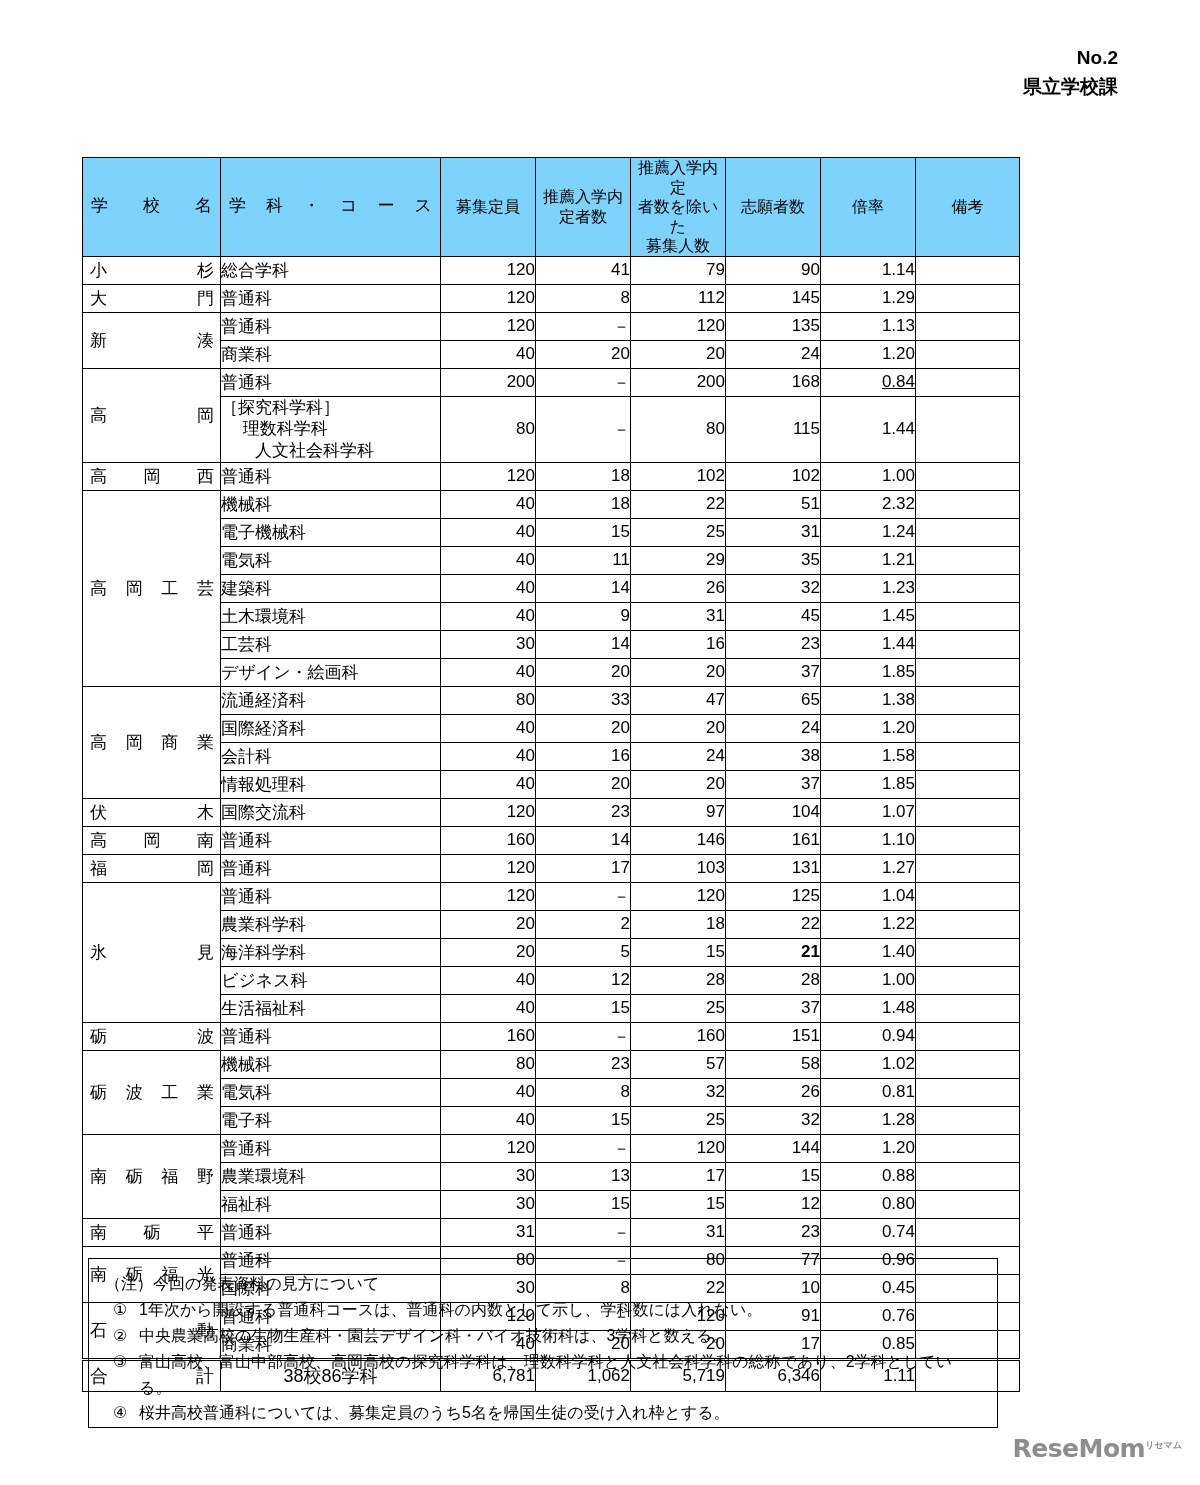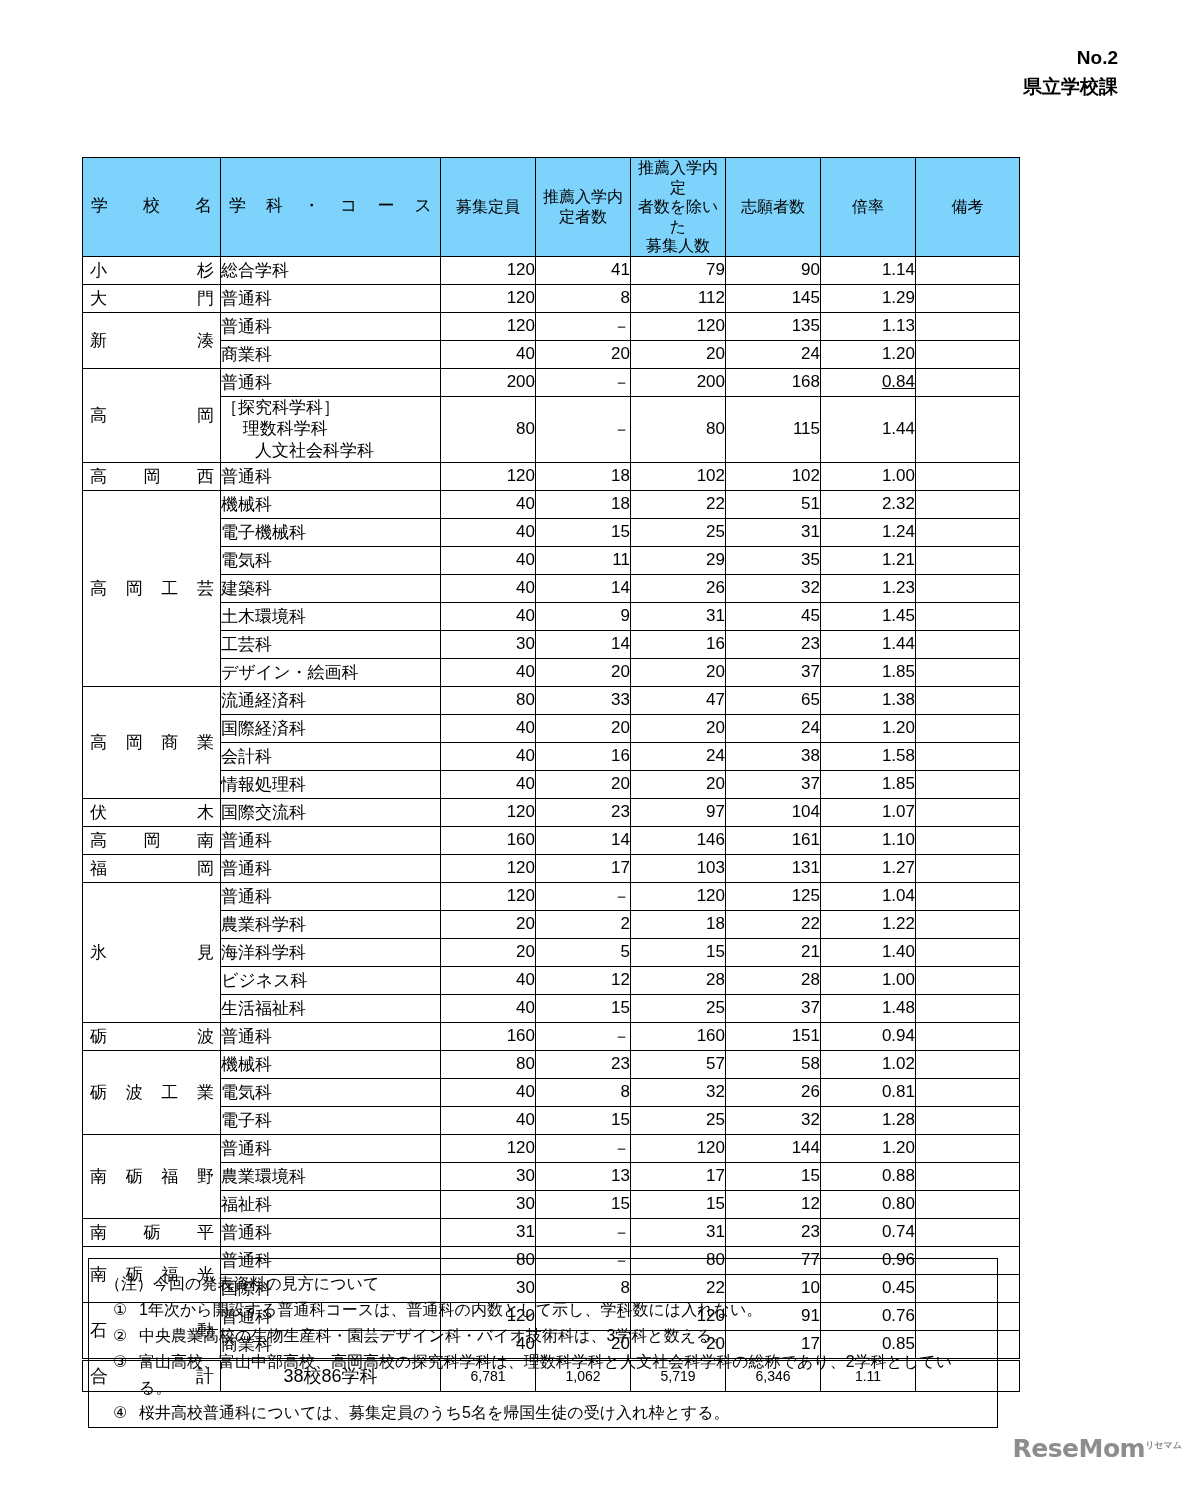--- a/index.html
+++ b/index.html
@@ -160,22 +160,21 @@
   }
   tr.total-row td.total-school > span {
     font-size: 18px;
   }
   tr.total-row td.total-course {
     text-align: center;
     padding-left: 0;
     font-size: 18px;
   }
   tr.total-row td.num-cell {
-    font-size: 14px;
-    text-align: center;
+    font-size: 17px;
   }
 
   
   .notes-box {
     position: absolute;
     left: 88px;
     top: 1258px;
     width: 910px;
     height: 170px;
     border: 1.5px solid #000;
@@ -507,21 +506,21 @@
             <td class="num-cell" style="border-bottom:1px dotted #000;">18</td>
             <td class="num-cell" style="border-bottom:1px dotted #000;">22</td>
             <td class="num-cell" style="border-bottom:1px dotted #000;">1.22</td>
             <td class="note-cell" style="border-bottom:1px dotted #000;"></td>
           </tr>
           <tr class="">
             <td class="course-cell" style="border-bottom:1px dotted #000;"><span>海洋科学科</span></td>
             <td class="num-cell" style="border-bottom:1px dotted #000;">20</td>
             <td class="num-cell" style="border-bottom:1px dotted #000;">5</td>
             <td class="num-cell" style="border-bottom:1px dotted #000;">15</td>
-            <td class="num-cell" style="border-bottom:1px dotted #000;">21</td>
+            <td class="num-cell" style="border-bottom:1px dotted #000;font-weight:bold;">21</td>
             <td class="num-cell" style="border-bottom:1px dotted #000;">1.40</td>
             <td class="note-cell" style="border-bottom:1px dotted #000;"></td>
           </tr>
           <tr class="">
             <td class="course-cell" style="border-bottom:1px dotted #000;"><span>ビジネス科</span></td>
             <td class="num-cell" style="border-bottom:1px dotted #000;">40</td>
             <td class="num-cell" style="border-bottom:1px dotted #000;">12</td>
             <td class="num-cell" style="border-bottom:1px dotted #000;">28</td>
             <td class="num-cell" style="border-bottom:1px dotted #000;">28</td>
             <td class="num-cell" style="border-bottom:1px dotted #000;">1.00</td>

